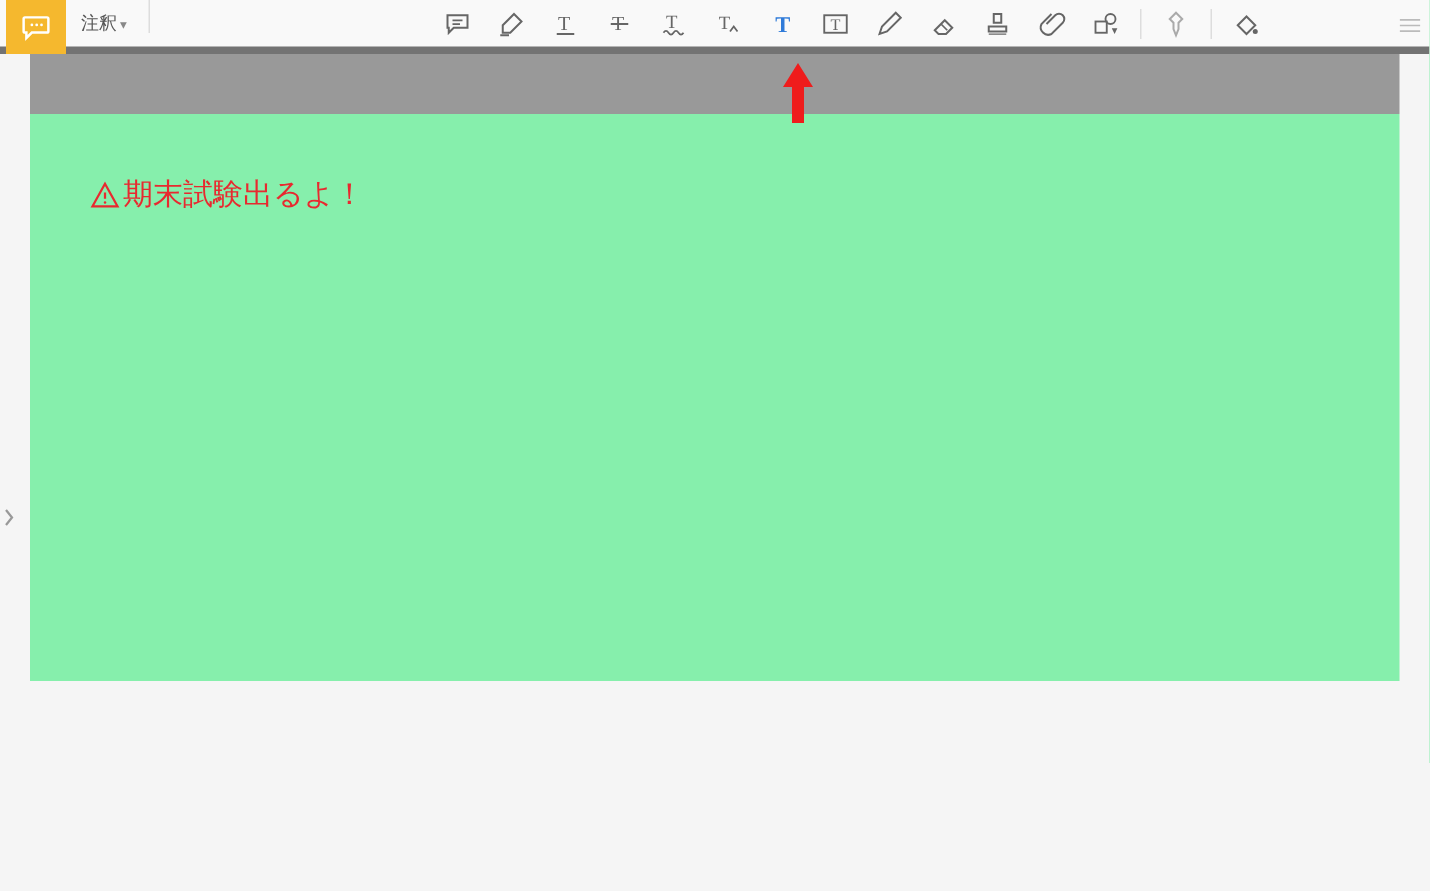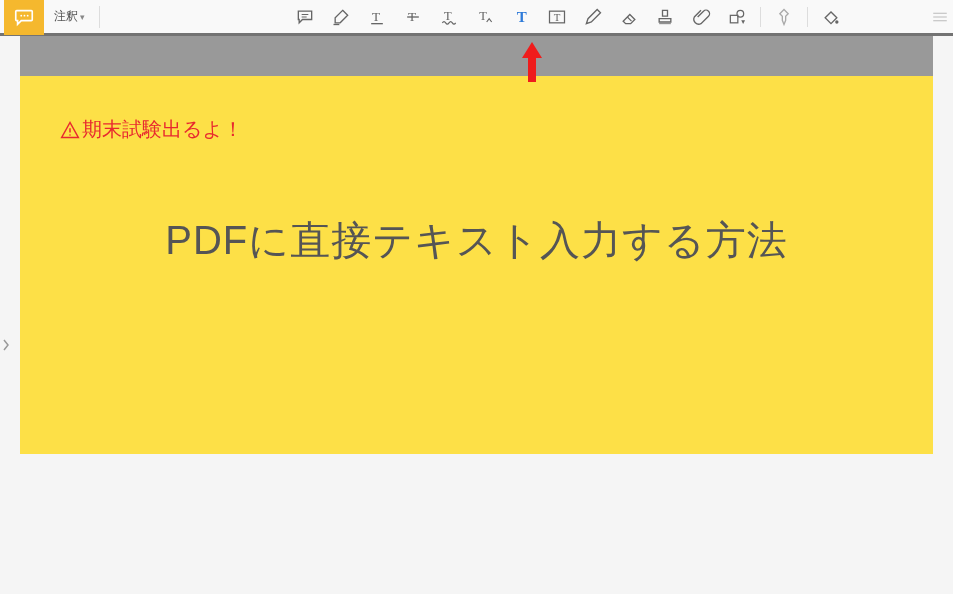--- a/index.html
+++ b/index.html
@@ -7,23 +7,22 @@
       font-family: "Hiragino Sans", "Meiryo", sans-serif;
       background: #f5f5f5;
       width: 953px;
       height: 594px;
       overflow: hidden;
       position: relative;
     }
     .toolbar {
       height: 36px;
       background: #f9f9f9;
-      border-bottom: 3px solid #737373;
-      display: flex;
-      align-items: center;
+      border-bottom: 5px solid #737373;
+      display: flex;
       padding: 0 4px;
     }
     .comment-btn {
       width: 40px;
       height: 36px;
       background: #f5b82e;
       display: flex;
       align-items: center;
       justify-content: center;
       cursor: pointer;
@@ -83,21 +82,21 @@
       width: 12px;
       height: 30px;
       display: flex;
       align-items: center;
       justify-content: center;
       color: #999;
       font-size: 10px;
       cursor: pointer;
     }
     .page {
-      background: #fde047;
+      background: #86efac;
       margin: 0 20px;
       height: 378px;
       position: relative;
       padding: 40px;
     }
     .annotation {
       color: #e8292f;
       font-size: 20px;
       font-weight: 400;
       display: flex;
@@ -258,18 +257,17 @@
 
 <div class="page">
   <div class="annotation">
     <svg width="20" height="20" viewBox="0 0 24 24">
       <path fill="none" stroke="#e8292f" stroke-width="1.8" d="M12 3L2 21h20z"></path>
       <path stroke="#e8292f" stroke-width="1.8" d="M12 10v5"></path>
       <circle cx="12" cy="18" r="1" fill="#e8292f"></circle>
     </svg>
     <span>期末試験出るよ！</span>
   </div>
-  <div class="doc-subtitle">PDFに直接テキスト入力する方法</div>
 </div>
 
 <svg class="red-arrow" viewBox="0 0 20 40">
   <path fill="#ef1c1c" d="M10 0 L20 16 L14 16 L14 40 L6 40 L6 16 L0 16 Z"></path>
 </svg>
 
 </body></html>

